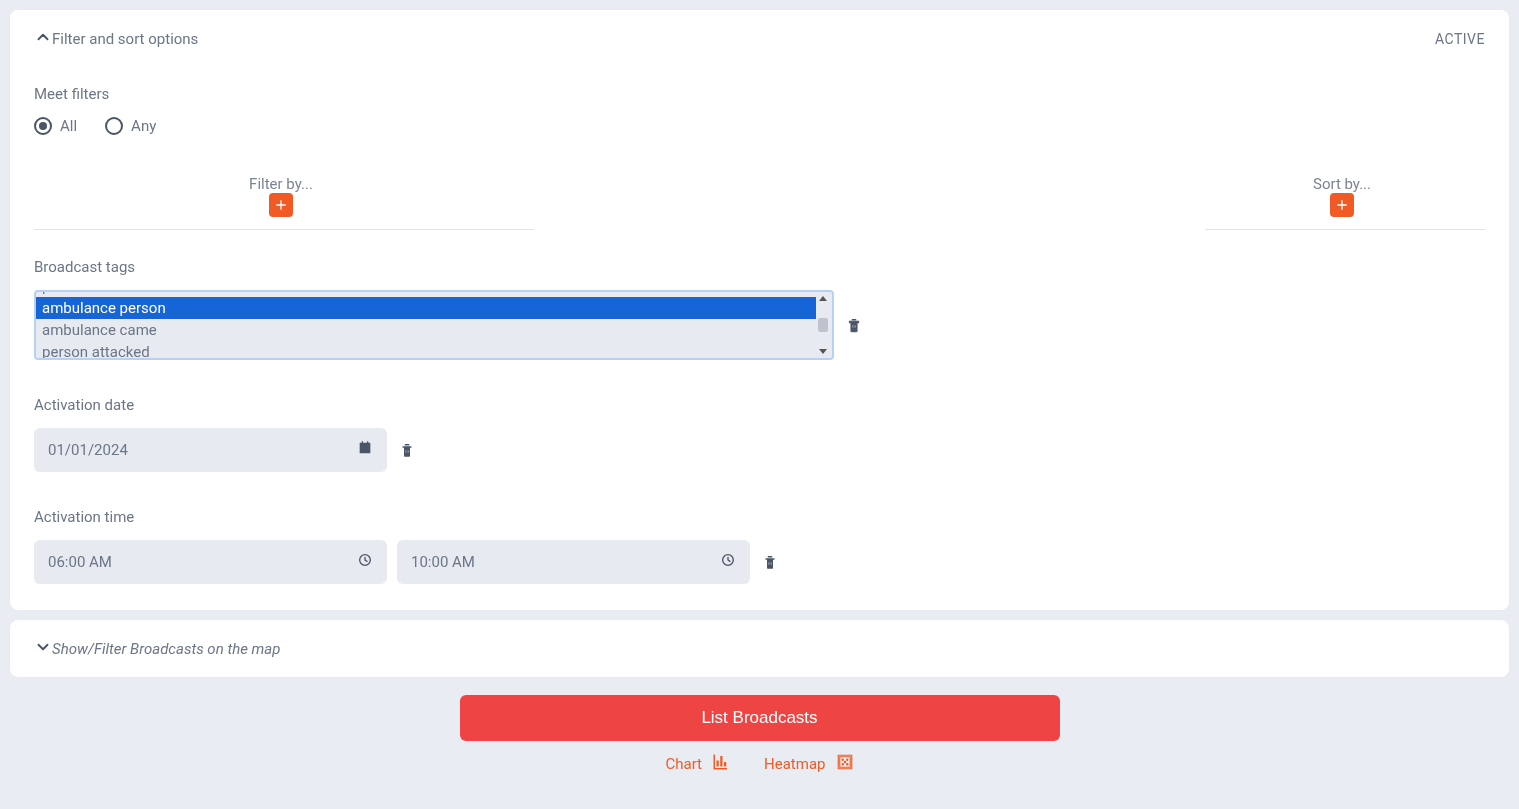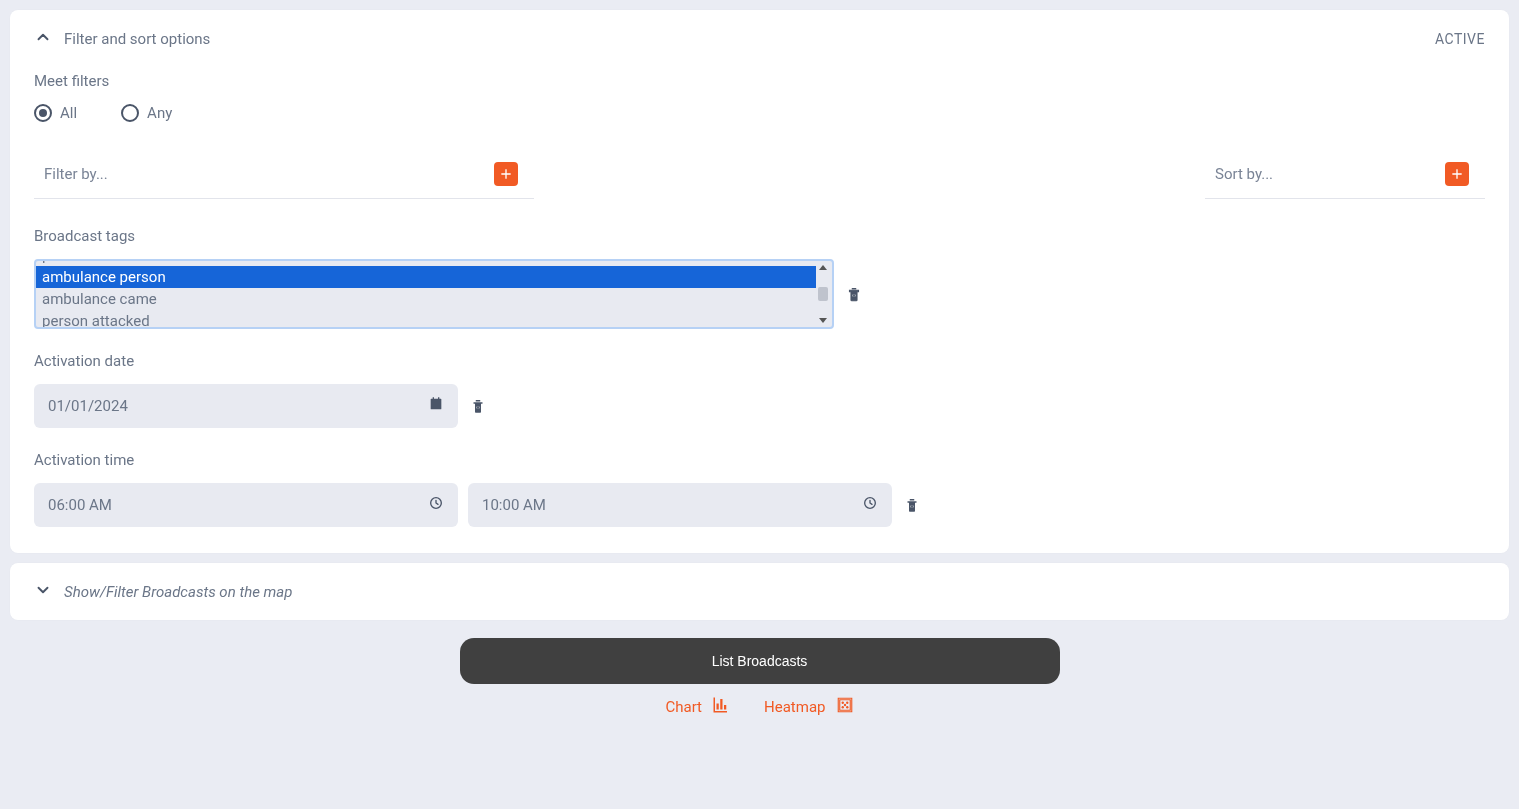--- a/index.html
+++ b/index.html
@@ -18,28 +18,27 @@
     box-shadow: 0 0 2px rgba(0,0,0,0.03);
   }
   .header-row {
     display: flex;
     align-items: center;
     justify-content: space-between;
   }
   .header-left {
     display: flex;
     align-items: center;
-    gap: 12px;
   }
   .chevron-icon svg { width: 18px; height: 18px; }
   .header-title { font-size: 15px; color: #6b7688; }
   .status-active { font-size: 14px; color: #6b7688; letter-spacing: .5px; }
-  .section { margin-top: 23px; }
+  .section { margin-top: 36px; }
   .section-label { font-size: 15px; color: #6b7688; margin-bottom: 14px; }
-  .radio-row { display: flex; gap: 44px; align-items: center; }
+  .radio-row { display: flex; gap: 28px; align-items: center; }
   .radio-item { display: inline-flex; align-items: center; gap: 8px; cursor: pointer; }
   .radio-outer {
     width: 18px; height: 18px; border: 2px solid #4a5568; border-radius: 50%;
     display: flex; align-items: center; justify-content: center;
   }
   .radio-inner { width: 8px; height: 8px; border-radius: 50%; background: #4a5568; }
   .radio-label { font-size: 15px; }
 
   .row-filters {
     display: flex;
@@ -48,20 +47,21 @@
   }
   .filter-col { position: relative; }
   .filter-col.left { width: 500px; }
   .filter-col.right { margin-left: auto; width: 280px; }
   .underline-field {
     display: flex;
     align-items: center;
     justify-content: space-between;
     border-bottom: 1px solid #e2e4eb;
     padding: 6px 16px 12px 10px;
+    flex-direction: column;
   }
   .underline-field .placeholder { color: #7a8496; font-size: 15px; }
   .plus-btn {
     width: 24px; height: 24px; background: #f15a24; border-radius: 4px;
     display: flex; align-items: center; justify-content: center; cursor: pointer;
     flex-shrink: 0;
   }
   .plus-btn svg { width: 16px; height: 16px; fill: #fff; }
 
   .tags-block { margin-top: 28px; width: 830px; position: relative; }
@@ -103,40 +103,40 @@
 
   .delete-btn {
     width: 20px; height: 22px;
     display:flex; align-items:center; justify-content:center; cursor:pointer;
     color: #4a5568;
   }
   .delete-btn svg { width: 18px; height: 20px; fill: #4a5568; }
 
   .date-row { display: flex; align-items: center; gap: 10px; }
   .date-row .fieldwrap, .time-row .fieldwrap {
-    width: 424px;
+    width: 353px;
     background: #e8eaf1;
     border-radius: 6px;
     height: 44px;
     display: flex; align-items: center; justify-content: space-between;
     padding: 0 14px;
     color: #6b7688;
     font-size: 15px;
   }
   .date-icon svg, .time-icon svg { width: 16px; height: 16px; fill: #4a5568; }
   .time-row { display: flex; align-items: center; gap: 10px; }
 
   .card.collapsed { padding: 18px 24px; font-style: italic; }
   .footer {
     display:flex; flex-direction: column; align-items: center;
     margin-top: 18px; gap: 12px; padding-bottom: 10px;
   }
   .primary-btn {
-    width: 600px; height: 46px; background: #404040; color: #fff;
-    border: none; border-radius: 14px; font-size: 14px; cursor: pointer;
+    width: 600px; height: 46px; background: #ef4444; color: #fff;
+    border: none; border-radius: 6px; font-size: 17px; cursor: pointer;
   }
   .footer-links { display:flex; gap: 34px; }
   .footer-link { display:inline-flex; align-items:center; gap:10px; color:#f15a24; font-size:15px; cursor:pointer; }
   .footer-link svg { width:18px; height:18px; fill:#f15a24; }
 </style>
 </head>
 <body>
 
 <div class="card">
   <div class="header-row">

